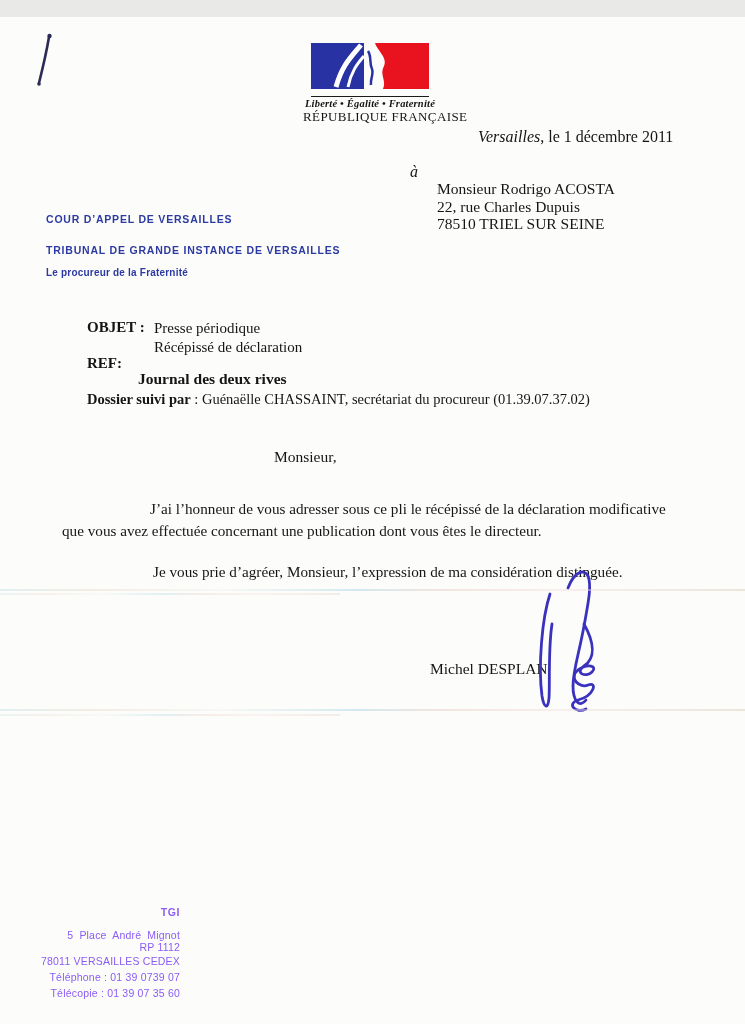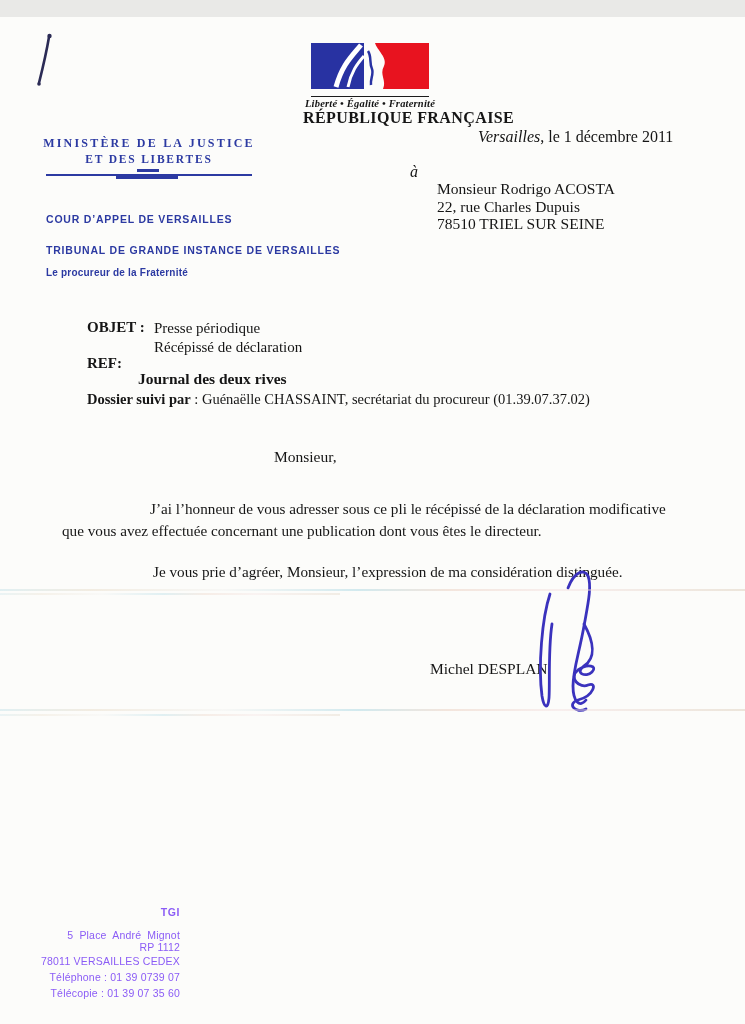--- a/index.html
+++ b/index.html
@@ -10,21 +10,21 @@
   }
   .abs{position:absolute;}
 
   
   .pen-mark{left:26px; top:10px;}
 
   
   .logo-block{left:303px; top:26px; width:134px; text-align:center;}
   .logo-rule{width:118px; height:1px; background:#1b1b1b; margin:3px auto 1px;}
   .motto{font-size:10.5px; font-weight:bold; font-style:italic; letter-spacing:.2px; white-space:nowrap;}
-  .republic{font-size:16px; letter-spacing:.4px; white-space:nowrap;font-weight:bold;}
+  .republic{font-size:13px; letter-spacing:.4px; white-space:nowrap;}
 
   
   .ministry{left:38px; top:119px; width:222px; text-align:center; color:#2c3aa2;}
   .ministry-l1{font-size:12px; font-weight:bold; letter-spacing:2.2px; white-space:nowrap;}
   .ministry-l2{font-size:11.5px; font-weight:bold; letter-spacing:1.8px; margin-top:2px;}
   .ministry-rule{position:relative; height:12px; margin-top:4px;}
   .mr-top{position:absolute; left:99px; top:0; width:22px; height:3px; background:#2c3aa2;}
   .mr-line{position:absolute; left:8px; top:5px; width:206px; height:2px; background:#2c3aa2;}
   .mr-thick{position:absolute; left:78px; top:7px; width:62px; height:3px; background:#2c3aa2;}
 
@@ -94,29 +94,20 @@
       <path d="M64 0 H118 V46 H72 C76 37 68 32 73 23 C77 15 66 7 64 0 Z" fill="#e8131f"></path>
       <path d="M50 2 C40 14 31 22 25 44" stroke="#ffffff" stroke-width="5" fill="none"></path>
       <path d="M53 13 C46 21 40 29 37 44" stroke="#ffffff" stroke-width="3" fill="none"></path>
       <path d="M57 8 C61 14 58 20 61 26 C63 31 59 36 60 42" stroke="#2832a2" stroke-width="2.5" fill="none"></path>
     </svg>
     <div class="logo-rule"></div>
     <div class="motto">Liberté • Égalité • Fraternité</div>
     <div class="republic">RÉPUBLIQUE FRANÇAISE</div>
   </div>
 
-  <div class="abs ministry">
-    <div class="ministry-l1">MINISTÈRE DE LA JUSTICE</div>
-    <div class="ministry-l2">ET DES LIBERTES</div>
-    <div class="ministry-rule">
-      <div class="mr-top"></div>
-        <div class="mr-line"></div>
-        <div class="mr-thick"></div>
-    </div>
-  </div>
 
   <div class="abs court1 blue-head">COUR D’APPEL DE VERSAILLES</div>
   <div class="abs court2 blue-head">TRIBUNAL DE GRANDE INSTANCE DE VERSAILLES</div>
   <div class="abs sender-title">Le procureur de la Fraternité</div>
 
   <div class="abs dateline">
     <span class="place">Versailles</span><span>, le 1 décembre 2011</span>
   </div>
 
   <div class="abs a-mark">à</div>

